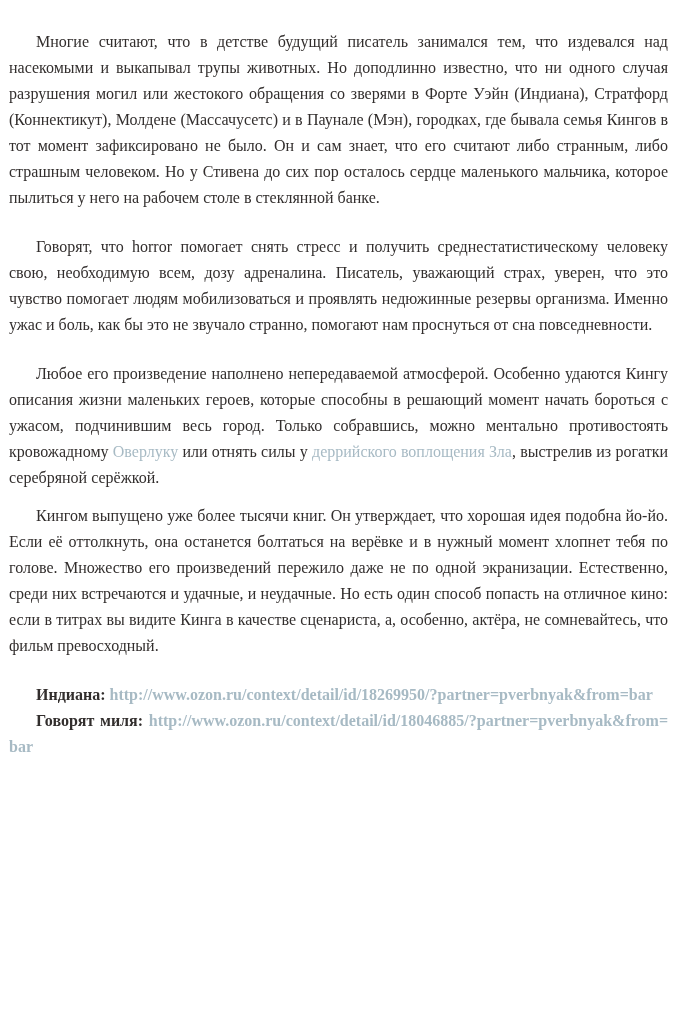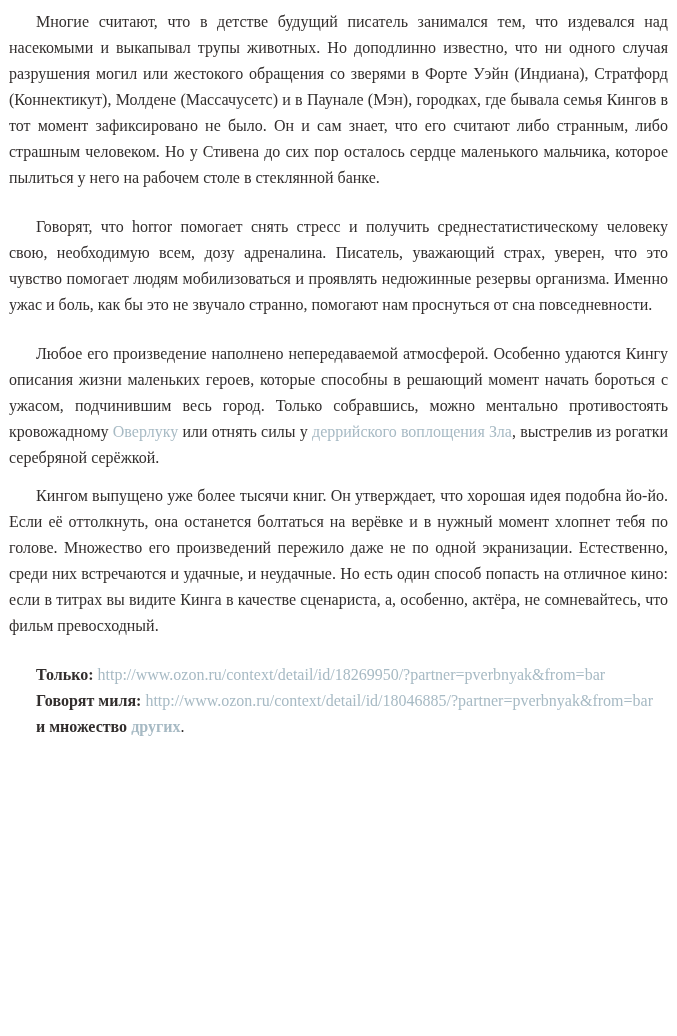--- a/index.html
+++ b/index.html
@@ -19,20 +19,21 @@
   }
   .page{
     box-sizing:border-box;
     width:677px;
     padding:9px 9px 16px 9px;
     font-family:"Liberation Serif","DejaVu Serif",serif;
     font-size:16px;
     line-height:26px;
     color:var(--text);
     text-align:justify;
+    margin-top:20px;
   }
   p{
     margin:0;
     margin-top:23px;
     text-indent:27px;
   }
   p:first-child{
     margin-top:0;
   }
   p.tight{
@@ -48,20 +49,21 @@
     color:var(--link);
     text-decoration:none;
     cursor:pointer;
   }
   .url{
     color:var(--link);
     text-decoration:none;
     cursor:pointer;
     word-break:break-all;
     overflow-wrap:anywhere;
+    font-weight:bold;
   }
   .book-label{
     font-weight:bold;
     color:var(--text);
   }
   .footer-bold{
     font-weight:bold;
   }
   .footer-link{
     font-weight:bold;
@@ -78,21 +80,20 @@
   <p><span>Многие считают, что в детстве будущий писатель занимался тем, что издевался над насекомыми и выкапывал трупы животных. Но доподлинно известно, что ни одного случая разрушения могил или жестокого обращения со зверями в Форте Уэйн (Индиана), Стратфорд (Коннектикут), Молдене (Массачусетс) и в Паунале (Мэн), городках, где бывала семья Кингов в тот момент зафиксировано не было. Он и сам знает, что его считают либо странным, либо страшным человеком. Но у Стивена до сих пор осталось сердце маленького мальчика, которое пылиться у него на рабочем столе в стеклянной банке.</span></p>
 
   <p><span>Говорят, что horror помогает снять стресс и получить среднестатистическому человеку свою, необходимую всем, дозу адреналина. Писатель, уважающий страх, уверен, что это чувство помогает людям мобилизоваться и проявлять недюжинные резервы организма. Именно ужас и боль, как бы это не звучало странно, помогают нам проснуться от сна повседневности.</span></p>
 
   <p><span>Любое его произведение наполнено непередаваемой атмосферой. Особенно удаются Кингу описания жизни маленьких героев, которые способны в решающий момент начать бороться с ужасом, подчинившим весь город. Только собравшись,  можно ментально противостоять кровожадному </span><a class="inline-link">Оверлуку</a><span> или отнять силы у </span><a class="inline-link">деррийского воплощения Зла</a><span>, выстрелив из рогатки серебряной серёжкой.</span></p>
 
   <p class="tight"><span>Кингом выпущено уже более тысячи книг. Он утверждает, что хорошая идея подобна йо-йо. Если её оттолкнуть, она останется болтаться на верёвке и в нужный момент хлопнет тебя по голове. Множество его произведений пережило даже не по одной экранизации. Естественно, среди них встречаются и удачные, и неудачные. Но есть один способ попасть на отличное кино: если в титрах вы видите Кинга в качестве сценариста, а, особенно, актёра, не сомневайтесь, что фильм превосходный.</span></p>
 
 
 
-  <p class="book-row books-start"><span class="book-label">Только: </span><a class="url">http://www.ozon.ru/context/detail/id/18269950/?partner=pverbnyak&amp;from=bar</a></p>
+  <p class="book-row books-start"><span class="book-label">Индиана: </span><a class="url">http://www.ozon.ru/context/detail/id/18269950/?partner=pverbnyak&amp;from=bar</a></p>
 
 
 
   <p class="book-row"><span class="book-label">Говорят миля: </span><a class="url">http://www.ozon.ru/context/detail/id/18046885/?partner=pverbnyak&amp;from=bar</a></p>
 
-  <p class="book-row"><span class="footer-bold">и множество </span><a class="footer-link">других</a><span>.</span></p>
 
 </div>
 
 </body></html>

